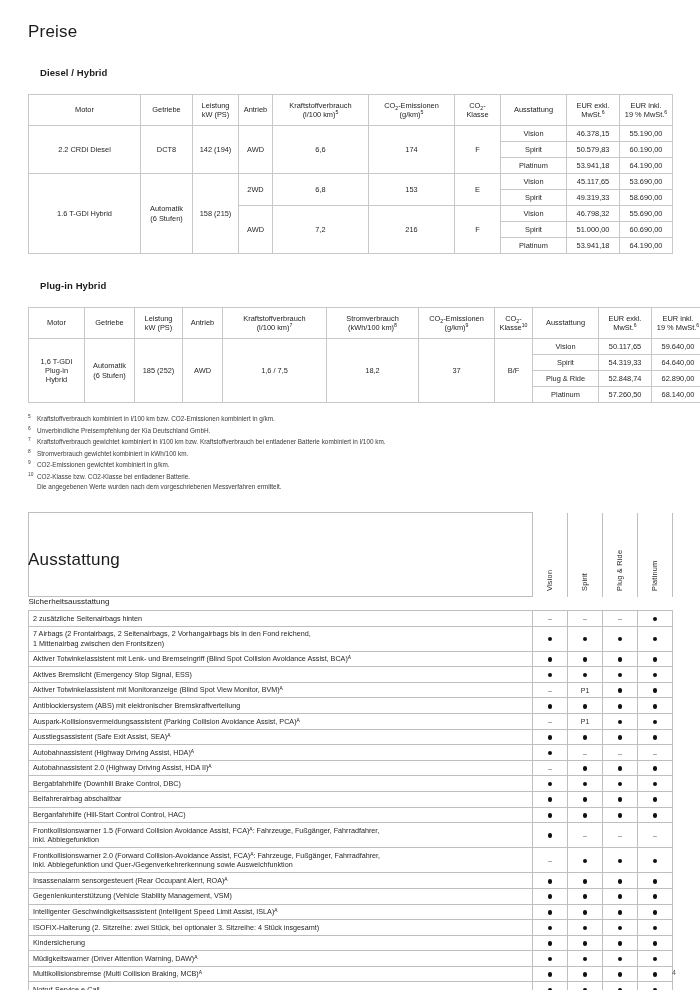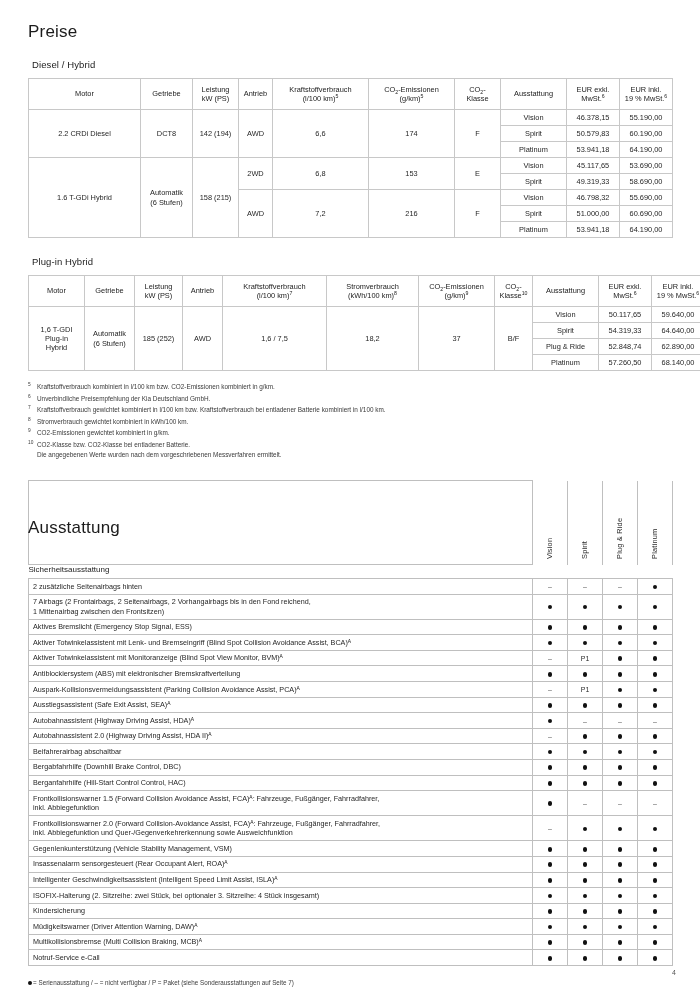--- a/index.html
+++ b/index.html
@@ -32,23 +32,23 @@
   h1.section-title {
     font-size: 17px;
     font-weight: 400;
     color: #1b1b1b;
     margin: 0;
     padding: 0;
     letter-spacing: 0.2px;
   }
   .sub-title {
     font-size: 9.5px;
-    font-weight: 400;
+    font-weight: 700;
     color: #1b1b1b;
-    margin: 4px;
+    margin: 12px;
     padding: 0;
     letter-spacing: 0.1px;
   }
 
   
   table.price {
     border-collapse: collapse;
     width: 644px;
     table-layout: fixed;
     font-size: 7.4px;
@@ -402,34 +402,34 @@
             <td class="mark"><span class="dot"></span></td>
           </tr>
           <tr>
             <td>7 Airbags (2 Frontairbags, 2 Seitenairbags, 2 Vorhangairbags bis in den Fond reichend,<br>1 Mittenairbag zwischen den Frontsitzen)</td>
             <td class="mark"><span class="dot"></span></td>
             <td class="mark"><span class="dot"></span></td>
             <td class="mark"><span class="dot"></span></td>
             <td class="mark"><span class="dot"></span></td>
           </tr>
           <tr>
+            <td>Aktiver Totwinkelassistent mit Lenk- und Bremseingriff (Blind Spot Collision Avoidance Assist, BCA)ᴬ</td>
+            <td class="mark"><span class="dot"></span></td>
+            <td class="mark"><span class="dot"></span></td>
+            <td class="mark"><span class="dot"></span></td>
+            <td class="mark"><span class="dot"></span></td>
+          </tr>
+          <tr>
             <td>Aktives Bremslicht (Emergency Stop Signal, ESS)</td>
             <td class="mark"><span class="dot"></span></td>
             <td class="mark"><span class="dot"></span></td>
             <td class="mark"><span class="dot"></span></td>
             <td class="mark"><span class="dot"></span></td>
           </tr>
           <tr>
-            <td>Aktiver Totwinkelassistent mit Lenk- und Bremseingriff (Blind Spot Collision Avoidance Assist, BCA)ᴬ</td>
-            <td class="mark"><span class="dot"></span></td>
-            <td class="mark"><span class="dot"></span></td>
-            <td class="mark"><span class="dot"></span></td>
-            <td class="mark"><span class="dot"></span></td>
-          </tr>
-          <tr>
             <td>Aktiver Totwinkelassistent mit Monitoranzeige (Blind Spot View Monitor, BVM)ᴬ</td>
             <td class="mark"><span class="dash">–</span></td>
             <td class="mark">P1</td>
             <td class="mark"><span class="dot"></span></td>
             <td class="mark"><span class="dot"></span></td>
           </tr>
           <tr>
             <td>Antiblockiersystem (ABS) mit elektronischer Bremskraftverteilung</td>
             <td class="mark"><span class="dot"></span></td>
             <td class="mark"><span class="dot"></span></td>
@@ -458,34 +458,34 @@
             <td class="mark"><span class="dash">–</span></td>
           </tr>
           <tr>
             <td>Autobahnassistent 2.0 (Highway Driving Assist, HDA II)ᴬ</td>
             <td class="mark"><span class="dash">–</span></td>
             <td class="mark"><span class="dot"></span></td>
             <td class="mark"><span class="dot"></span></td>
             <td class="mark"><span class="dot"></span></td>
           </tr>
           <tr>
+            <td>Bergabfahrhilfe (Downhill Brake Control, DBC)</td>
+            <td class="mark"><span class="dot"></span></td>
+            <td class="mark"><span class="dot"></span></td>
+            <td class="mark"><span class="dot"></span></td>
+            <td class="mark"><span class="dot"></span></td>
+          </tr>
+          <tr>
             <td>Beifahrerairbag abschaltbar</td>
             <td class="mark"><span class="dot"></span></td>
             <td class="mark"><span class="dot"></span></td>
             <td class="mark"><span class="dot"></span></td>
             <td class="mark"><span class="dot"></span></td>
           </tr>
           <tr>
-            <td>Bergabfahrhilfe (Downhill Brake Control, DBC)</td>
-            <td class="mark"><span class="dot"></span></td>
-            <td class="mark"><span class="dot"></span></td>
-            <td class="mark"><span class="dot"></span></td>
-            <td class="mark"><span class="dot"></span></td>
-          </tr>
-          <tr>
             <td>Berganfahrhilfe (Hill-Start Control Control, HAC)</td>
             <td class="mark"><span class="dot"></span></td>
             <td class="mark"><span class="dot"></span></td>
             <td class="mark"><span class="dot"></span></td>
             <td class="mark"><span class="dot"></span></td>
           </tr>
           <tr>
             <td>Frontkollisionswarner 1.5 (Forward Collision Avoidance Assist, FCA)ᴬ: Fahrzeuge, Fußgänger, Fahrradfahrer,<br>inkl. Abbiegefunktion</td>
             <td class="mark"><span class="dot"></span></td>
             <td class="mark"><span class="dash">–</span></td>
@@ -493,28 +493,28 @@
             <td class="mark"><span class="dash">–</span></td>
           </tr>
           <tr>
             <td>Frontkollisionswarner 2.0 (Forward Collision-Avoidance Assist, FCA)ᴬ: Fahrzeuge, Fußgänger, Fahrradfahrer,<br>inkl. Abbiegefunktion und Quer-/Gegenverkehrerkennung sowie Ausweichfunktion</td>
             <td class="mark"><span class="dash">–</span></td>
             <td class="mark"><span class="dot"></span></td>
             <td class="mark"><span class="dot"></span></td>
             <td class="mark"><span class="dot"></span></td>
           </tr>
           <tr>
+            <td>Insassenalarm sensorgesteuert (Rear Occupant Alert, ROA)ᴬ</td>
+            <td class="mark"><span class="dot"></span></td>
+            <td class="mark"><span class="dot"></span></td>
+            <td class="mark"><span class="dot"></span></td>
+            <td class="mark"><span class="dot"></span></td>
+          </tr>
+          <tr>
             <td>Gegenlenkunterstützung (Vehicle Stability Management, VSM)</td>
-            <td class="mark"><span class="dot"></span></td>
-            <td class="mark"><span class="dot"></span></td>
-            <td class="mark"><span class="dot"></span></td>
-            <td class="mark"><span class="dot"></span></td>
-          </tr>
-          <tr>
-            <td>Insassenalarm sensorgesteuert (Rear Occupant Alert, ROA)ᴬ</td>
             <td class="mark"><span class="dot"></span></td>
             <td class="mark"><span class="dot"></span></td>
             <td class="mark"><span class="dot"></span></td>
             <td class="mark"><span class="dot"></span></td>
           </tr>
           <tr>
             <td>Intelligenter Geschwindigkeitsassistent (Intelligent Speed Limit Assist, ISLA)ᴬ</td>
             <td class="mark"><span class="dot"></span></td>
             <td class="mark"><span class="dot"></span></td>
             <td class="mark"><span class="dot"></span></td>

